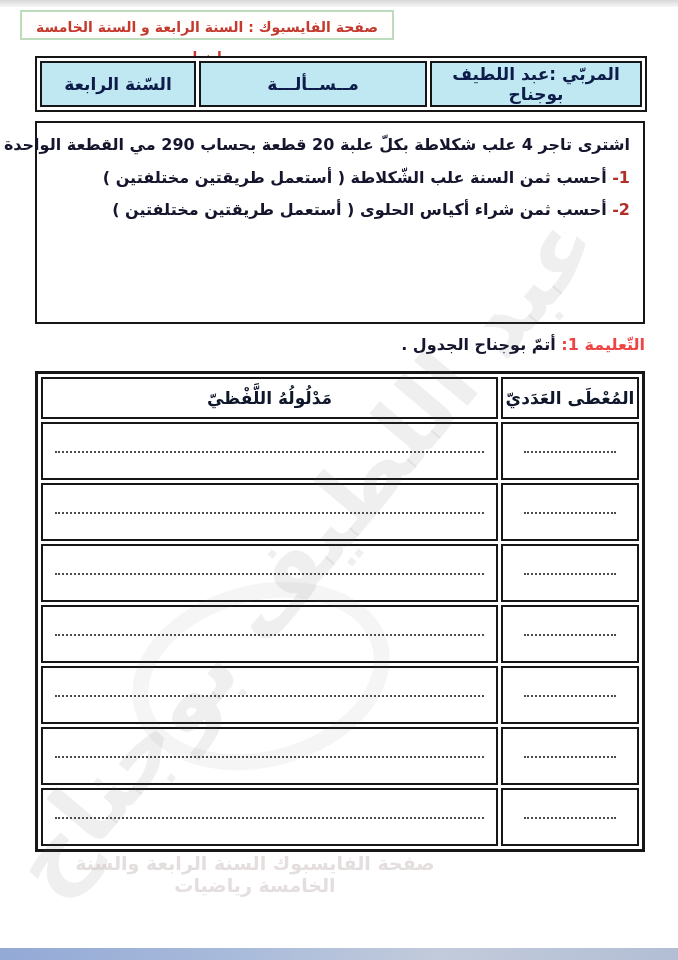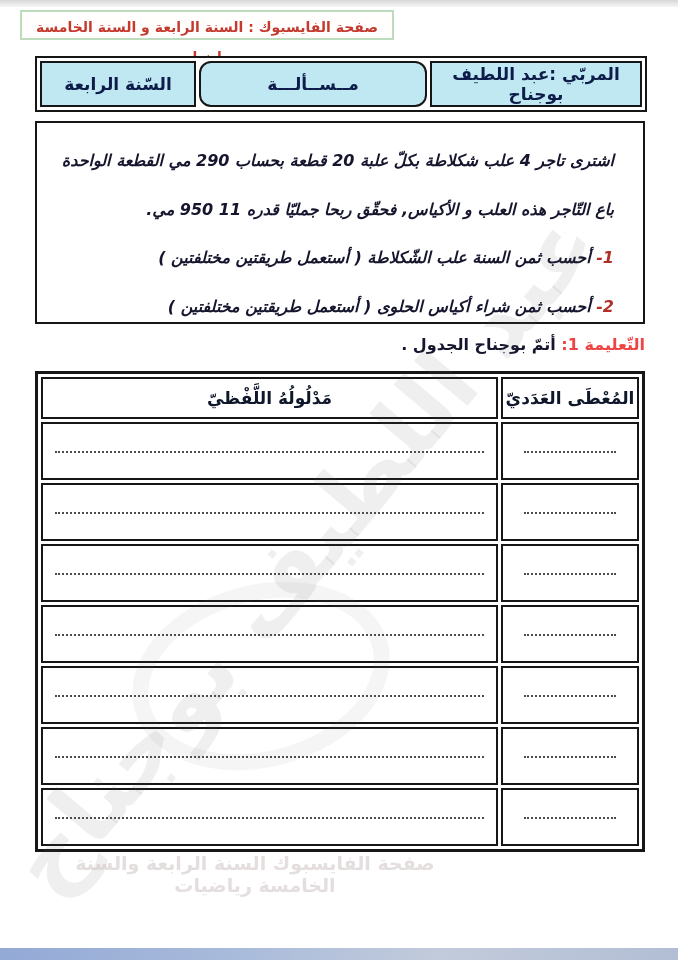--- a/index.html
+++ b/index.html
@@ -23,30 +23,30 @@
     position:absolute;top:56px;left:35px;width:610px;
     border:2px solid #161616;border-collapse:separate;border-spacing:3px;
     background:#ffffff;box-sizing:border-box;table-layout:fixed;
   }
   .hdr-table td{
     border:2px solid #161616;background:#bfe8f3;height:38px;
     text-align:center;vertical-align:middle;
     color:#0d1c48;font-weight:bold;font-size:17px;
   }
   .hdr-teacher{width:206px;}
-  .hdr-title{width:222px;border-radius:12px;}
+  .hdr-title{width:222px;}
   .hdr-grade{width:150px;}
   
   .problem-box{
     position:absolute;top:121px;left:35px;width:610px;height:203px;
     border:2px solid #161616;box-sizing:border-box;
     direction:rtl;text-align:right;padding:6px 13px 0 13px;
     color:#15152d;font-weight:bold;font-size:16px;background:#fff;
   }
-  .problem-box p{margin:16px;height:32.5px;line-height:32.5px;white-space:nowrap;font-style:italic;}
+  .problem-box p{margin:0;height:32.5px;line-height:32.5px;white-space:nowrap;}
   .qnum{color:#b03028;}
   
   .instruction{
     position:absolute;top:331px;left:35px;width:610px;height:28px;
     direction:rtl;text-align:right;font-weight:bold;font-size:16px;
     color:#15152d;line-height:28px;
   }
   .instruction .label{color:#ef4444;}
   
   .main-table{
@@ -105,21 +105,20 @@
   </tr>
 </tbody>
   </table>
 
 <div class="problem-box">
   <div>
 
       <p>اشترى تاجر 4 علب شكلاطة بكلّ علبة 20 قطعة بحساب 290 مي القطعة الواحدة</p>
 
 
-      <p>باع التّاجر هذه العلب و الأكياس, فحقّق ربحا جمليّا قدره 11 950 مي.</p>
     </div>
   <div>
 
       <p><span class="qnum">1-</span> <span>أحسب ثمن السنة علب الشّكلاطة ( أستعمل طريقتين مختلفتين )</span></p>
 
       <p><span class="qnum">2-</span> <span>أحسب ثمن شراء أكياس الحلوى ( أستعمل طريقتين مختلفتين )</span></p>
 
     </div>
 </div>
 

